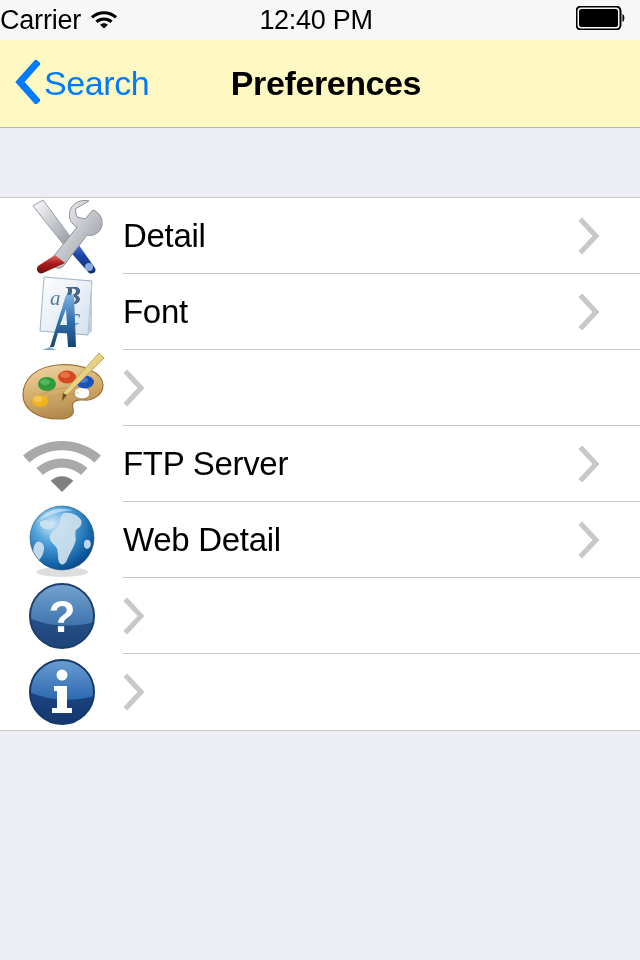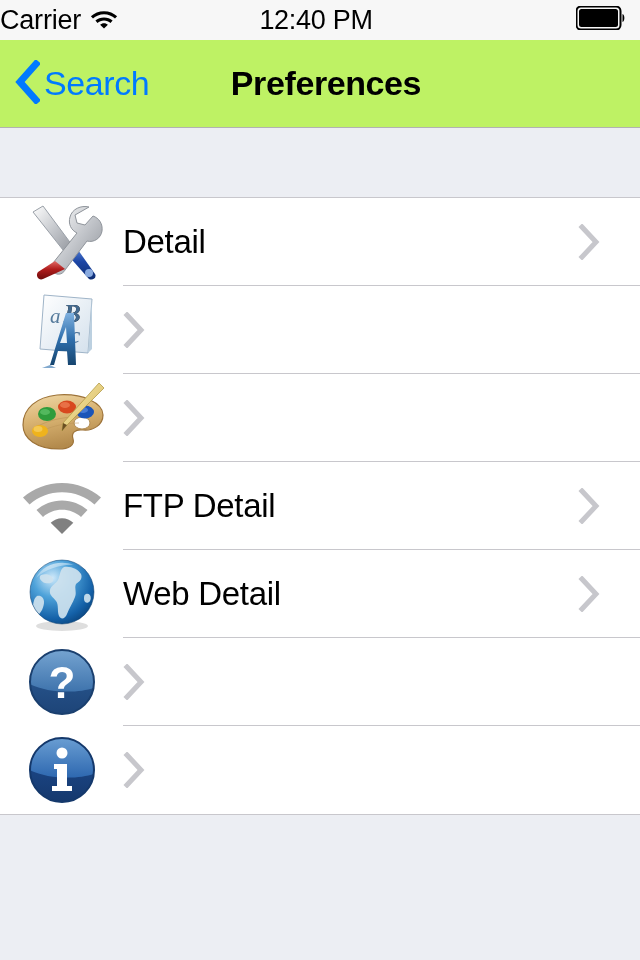--- a/index.html
+++ b/index.html
@@ -42,21 +42,21 @@
     position:absolute;
     right:14px;
     display:flex;
     align-items:center;
   }
 
   
   .nav-bar{
     position:relative;
     height:88px;
-    background:#bef264;
+    background:#fef9c3;
     border-bottom:1px solid #b2b2b2;
     display:flex;
     align-items:center;
   }
   .nav-back{
     display:flex;
     align-items:center;
     margin-left:14px;
     cursor:pointer;
     gap:4px;
@@ -82,21 +82,21 @@
     height:70px;
     background:#eceef3;
     border-bottom:1px solid #c8c7cc;
   }
   .table{
     background:#ffffff;
     border-bottom:1px solid #c8c7cc;
   }
   .row{
     position:relative;
-    height:88px;
+    height:76px;
     display:flex;
     align-items:center;
     background:#ffffff;
     cursor:pointer;
   }
   .row:not(:last-child)::after{
     content:"";
     position:absolute;
     left:123px; right:0; bottom:0;
     height:1px;
@@ -238,20 +238,21 @@
           <text x="28" y="32" font-family="'Liberation Serif', serif" font-style="italic" font-size="21" fill="#567b9c">a</text>
           <text x="42" y="31" font-family="'Liberation Serif', serif" font-style="italic" font-size="25" font-weight="bold" fill="#3f6party">B</text>
           <text x="42" y="31" font-family="'Liberation Serif', serif" font-style="italic" font-size="25" font-weight="bold" fill="#43698e">B</text>
           <text x="48" y="52" font-family="'Liberation Serif', serif" font-style="italic" font-size="23" fill="#4b7197">c</text>
 
           <path d="M28 74 L44 22 L52 22 L54 74 L46 74 L45 60 L36 60 L32 74 Z" fill="url(#bigA)"></path>
           <path d="M38 52 L44 36 L45 52 Z" fill="#e8f1f8"></path>
           <path d="M28 74 L20 77 L34 77 Z" fill="#2f6fad" opacity="0.6"></path>
         </svg>
       </div>
+      <div class="row-label">Font</div>
       <div class="chevron">
         <svg width="22" height="36" viewBox="0 0 22 36">
           <path d="M4 3 L18 18 L4 33" fill="none" stroke="#c7c7cc" stroke-width="5" stroke-linecap="square"></path>
         </svg>
       </div>
     </div>
 
     <div class="row">
       <div class="row-icon">
         <svg width="90" height="74" viewBox="0 0 90 74">
@@ -295,21 +296,21 @@
     </div>
 
     <div class="row">
       <div class="row-icon">
         <svg width="80" height="58" viewBox="0 0 80 58">
           <path d="M40 6 C25 6 11.5 11.5 1 20.5 L7.5 27.5 C16.3 19.8 27.6 15.3 40 15.3 s23.7 4.5 32.5 12.2 L79 20.5 C68.5 11.5 55 6 40 6 z" fill="#a9a9a9"></path>
           <path d="M40 23.5 C30.2 23.5 21.3 27.1 14.5 33 L21 40 C26 35.5 32.7 32.8 40 32.8 s14 2.7 19 7.2 L65.5 33 C58.7 27.1 49.8 23.5 40 23.5 z" fill="#a9a9a9"></path>
           <path d="M40 41.2 C35.6 41.2 31.6 43 28.7 45.7 L40 57 L51.3 45.7 C48.4 43 44.4 41.2 40 41.2 z" fill="#808080"></path>
         </svg>
       </div>
-      <div class="row-label">FTP Detail</div>
+      <div class="row-label">FTP Server</div>
       <div class="chevron">
         <svg width="22" height="36" viewBox="0 0 22 36">
           <path d="M4 3 L18 18 L4 33" fill="none" stroke="#c7c7cc" stroke-width="5" stroke-linecap="square"></path>
         </svg>
       </div>
     </div>
 
     <div class="row">
       <div class="row-icon">
         <svg width="76" height="76" viewBox="0 0 76 76">

